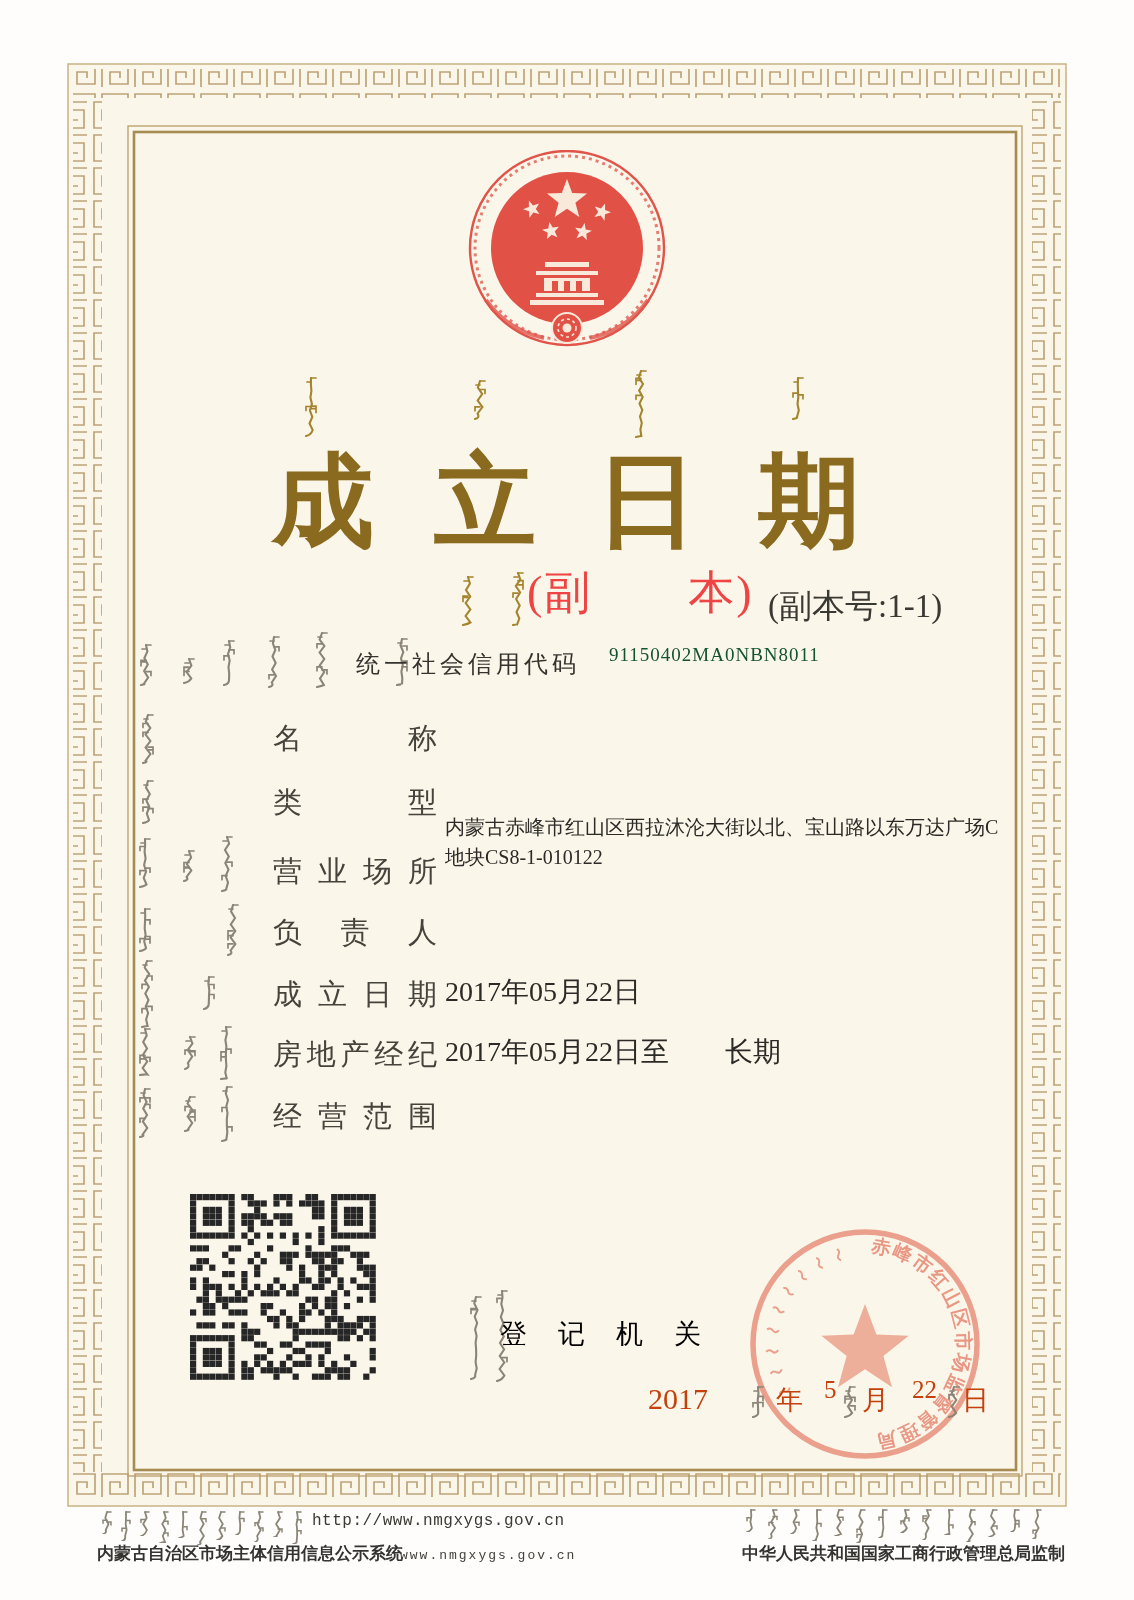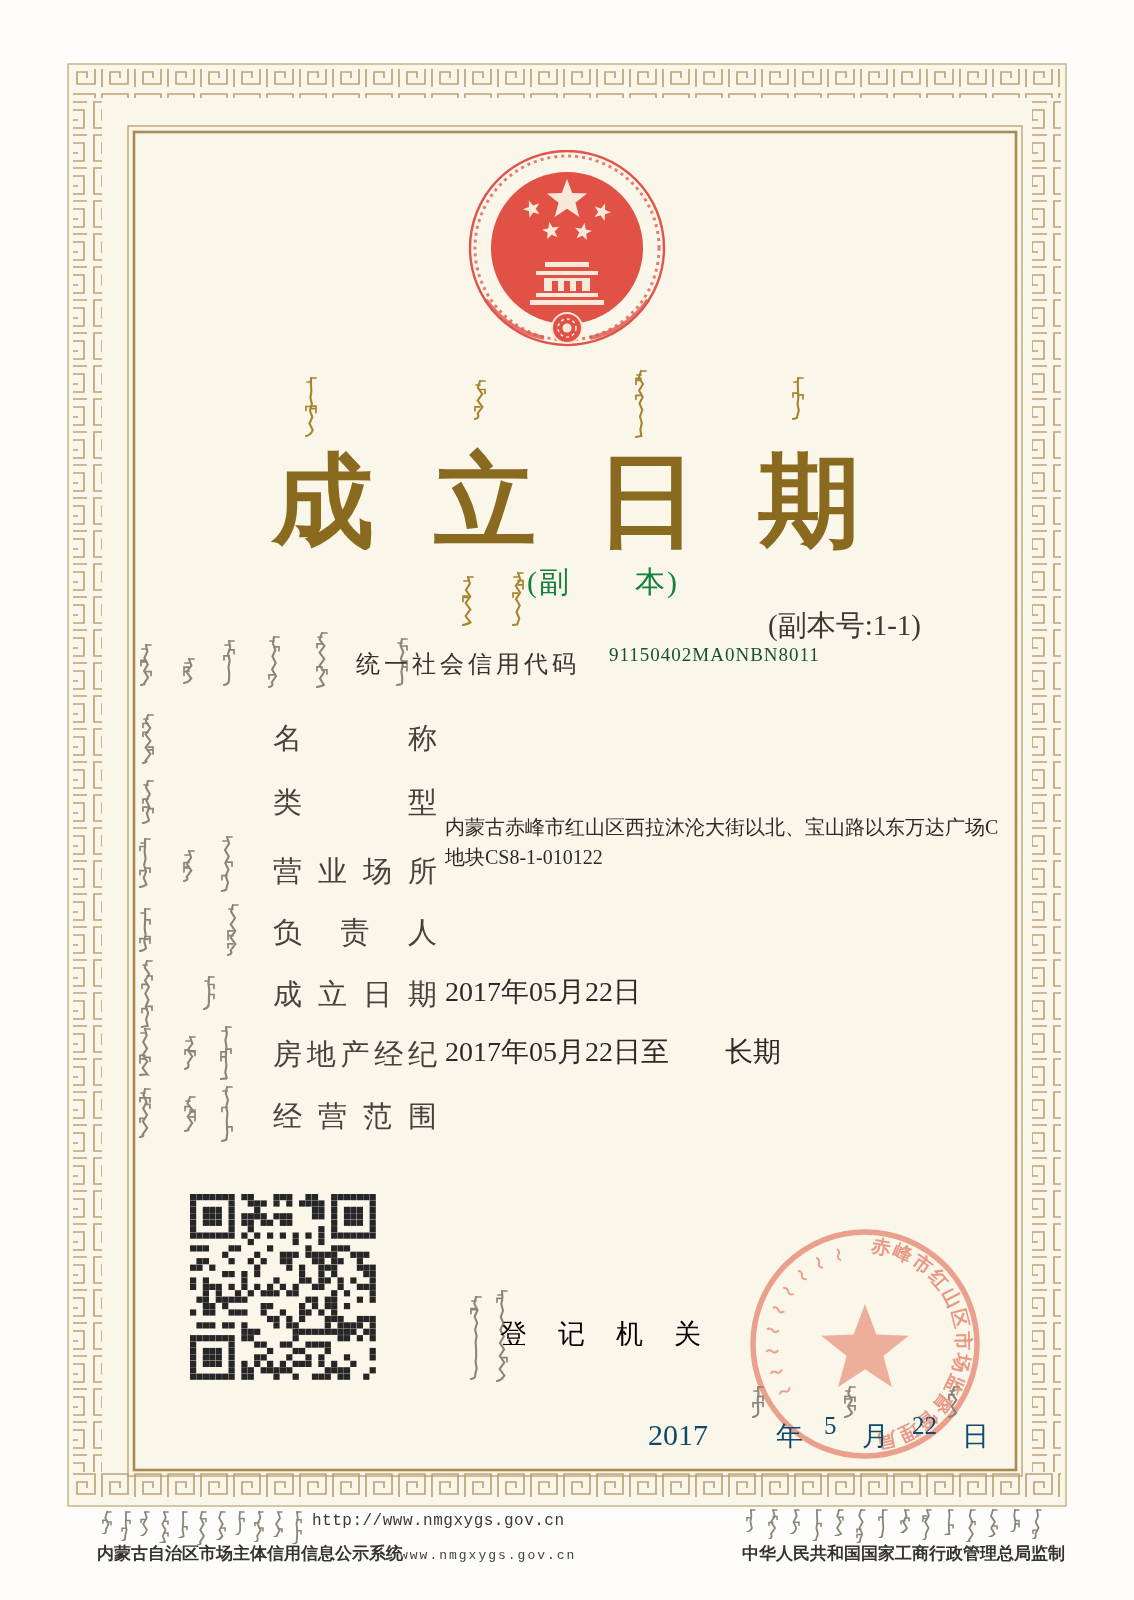--- a/index.html
+++ b/index.html
@@ -6,36 +6,36 @@
   #page{position:relative;width:1134px;height:1600px;background:#fefdfb;overflow:hidden;
         font-family:"Liberation Serif","DejaVu Serif",serif;}
   .abs{position:absolute;}
   #sheet{position:absolute;left:68px;top:64px;width:998px;height:1442px;background:#fbf6ea;}
   svg.overlay{position:absolute;left:0;top:0;pointer-events:none;}
   .mg{position:absolute;color:#8b8578;}
   .mg.gold{color:#a5842e;}
   .mg svg{display:block;}
   #title{position:absolute;left:272px;top:448px;font-family:"Liberation Sans","DejaVu Sans",sans-serif;
          font-weight:bold;font-size:102px;letter-spacing:60px;color:#8a6a1f;white-space:nowrap;line-height:1.05;}
-  #subtitle{position:absolute;left:527px;top:562px;font-size:30px;color:#15803d;white-space:pre;letter-spacing:2px;}
-  #copyno{position:absolute;left:768px;top:606px;font-size:29px;color:#3a3833;}
+  #subtitle{position:absolute;left:527px;top:562px;font-size:46px;color:#ef4444;white-space:pre;letter-spacing:2px;}
+  #copyno{position:absolute;left:768px;top:584px;font-size:33px;color:#3a3833;}
   #creditlabel{position:absolute;left:356px;top:648px;font-family:"Liberation Sans","DejaVu Sans",sans-serif;
          font-size:24px;letter-spacing:4px;color:#35332d;font-weight:500;}
   #creditcode{position:absolute;left:609px;top:644px;font-size:19px;letter-spacing:1px;color:#14532d;}
   .flabel{position:absolute;left:273px;width:164px;font-size:29px;color:#45433c;
           text-align:justify;text-align-last:justify;display:inline-block;line-height:1.15;}
   .fvalue{position:absolute;left:445px;width:572px;color:#2b2a26;white-space:pre-wrap;line-height:1.4;}
   .v26{font-size:26px;letter-spacing:.5px;}
   .v20{font-size:20px;line-height:30px;}
   .v28{font-size:28px;}
   .v22{font-size:22px;line-height:31px;}
   #reglabel{position:absolute;left:500px;top:1316px;font-size:27px;letter-spacing:31px;color:#000000;white-space:nowrap;}
   #qr{position:absolute;left:190px;top:1194px;width:186px;height:186px;}
   #seal{position:absolute;left:743px;top:1222px;mix-blend-mode:multiply;opacity:.88;}
-  .dt{position:absolute;top:1382px;font-size:27px;color:#0c4a6e;margin-top:36px;}
+  .dt{position:absolute;top:1382px;font-size:27px;color:#c2410c;}
   .dt.num{font-size:30px;}
   .dt.small{font-size:25px;top:1376px;}
   #f-url{position:absolute;left:312px;top:1512px;font-family:"Liberation Mono","DejaVu Sans Mono",monospace;
          font-size:16px;color:#3c3a34;letter-spacing:.5px;}
   #f-sys{position:absolute;left:97px;top:1542px;font-family:"Liberation Sans","DejaVu Sans",sans-serif;
          font-size:17px;font-weight:600;color:#353330;}
   #f-sysurl{position:absolute;left:400px;top:1548px;font-family:"Liberation Mono","DejaVu Sans Mono",monospace;
          font-size:13px;letter-spacing:2px;color:#44423c;}
   #f-issuer{position:absolute;left:742px;top:1542px;font-family:"Liberation Sans","DejaVu Sans",sans-serif;
          font-size:17px;font-weight:600;color:#353330;}

